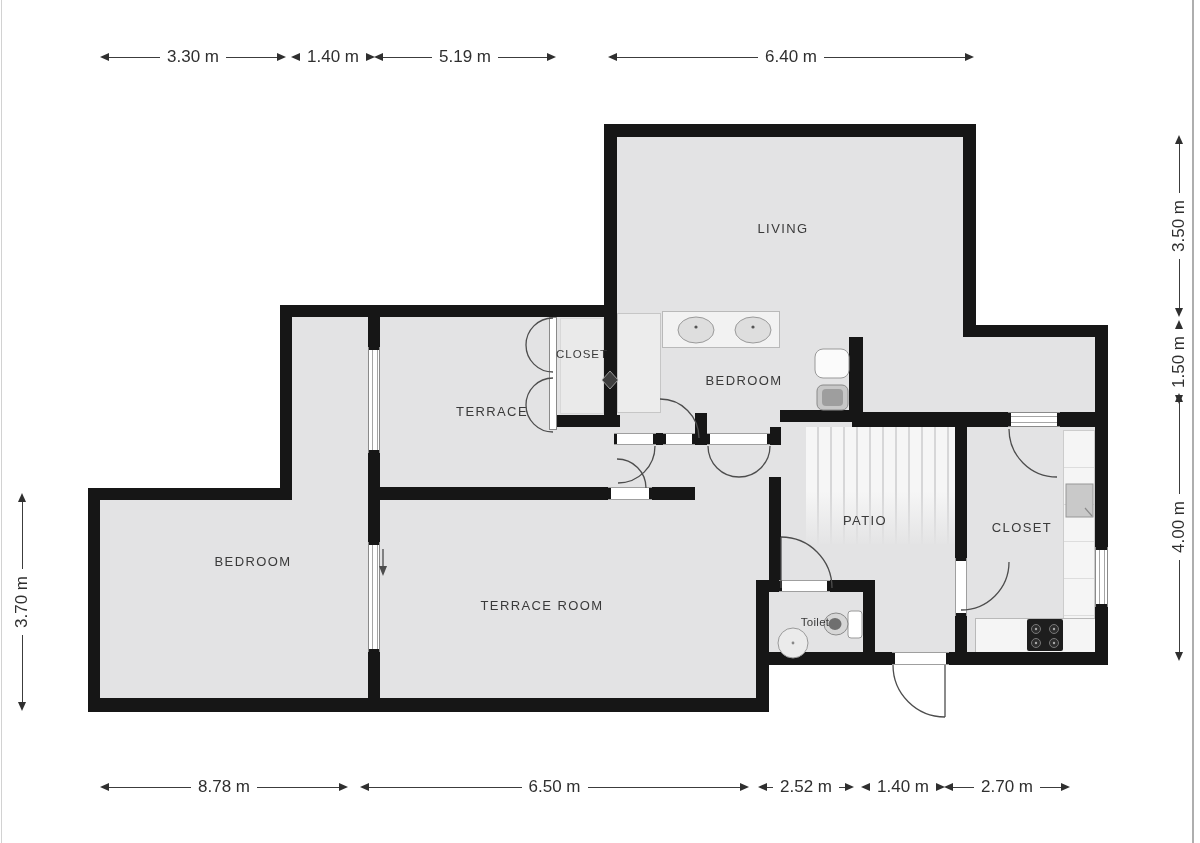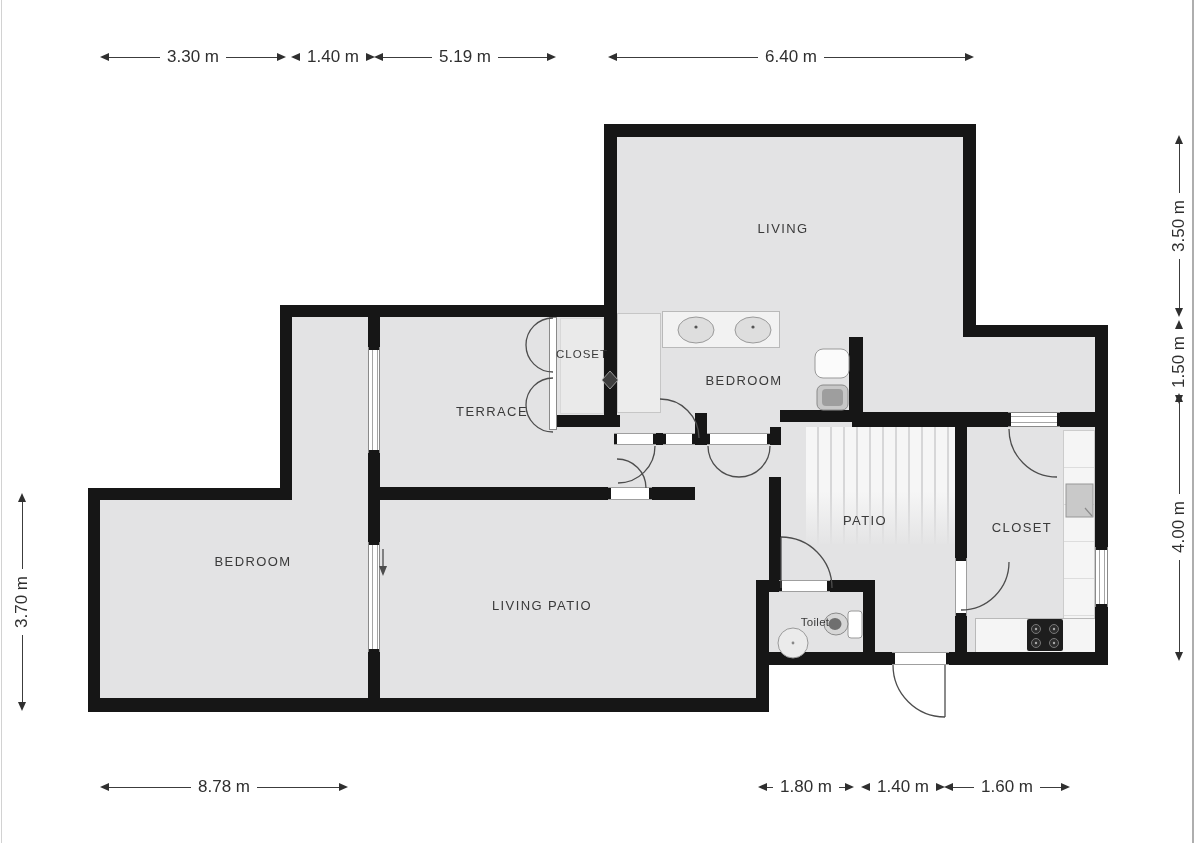--- a/index.html
+++ b/index.html
@@ -166,21 +166,21 @@
     </g>
   </svg>
 
   <div class="room-label" style="left:783px;top:228px">LIVING</div>
   <div class="room-label tight" style="left:582px;top:354px">CLOSET</div>
   <div class="room-label" style="left:744px;top:380px">BEDROOM</div>
   <div class="room-label" style="left:492px;top:411px">TERRACE</div>
   <div class="room-label" style="left:865px;top:520px">PATIO</div>
   <div class="room-label" style="left:1022px;top:527px">CLOSET</div>
   <div class="room-label" style="left:253px;top:561px">BEDROOM</div>
-  <div class="room-label" style="left:542px;top:605px">LIVING PATIO</div>
+  <div class="room-label" style="left:542px;top:605px">TERRACE ROOM</div>
   <div class="room-label small" style="left:815px;top:622px">Toilet</div>
 
   <div class="dim" style="left:100px;top:51px;width:186px;height:12px">
     <span class="ar l"></span>
       <span class="ln"></span>
       <span class="lbl">3.30 m</span>
       <span class="ln"></span>
       <span class="ar r"></span>
   </div>
   <div class="dim" style="left:291px;top:51px;width:78px;height:12px">
@@ -205,38 +205,45 @@
       <span class="ar r"></span>
   </div>
 
   <div class="dim" style="left:100px;top:781px;width:248px;height:12px">
     <span class="ar l"></span>
       <span class="ln"></span>
       <span class="lbl">8.78 m</span>
       <span class="ln"></span>
       <span class="ar r"></span>
   </div>
+  <div class="dim" style="left:360px;top:781px;width:389px;height:12px">
+    <span class="ar l"></span>
+      <span class="ln"></span>
+      <span class="lbl">6.50 m</span>
+      <span class="ln"></span>
+      <span class="ar r"></span>
+  </div>
   <div class="dim" style="left:758px;top:781px;width:96px;height:12px">
     <span class="ar l"></span>
       <span class="ln"></span>
-      <span class="lbl">1.80 m</span>
+      <span class="lbl">2.52 m</span>
       <span class="ln"></span>
       <span class="ar r"></span>
   </div>
   <div class="dim" style="left:861px;top:781px;width:75px;height:12px">
     <span class="ar l"></span>
       <span class="ln"></span>
       <span class="lbl">1.40 m</span>
       <span class="ln"></span>
       <span class="ar r"></span>
   </div>
   <div class="dim" style="left:944px;top:781px;width:126px;height:12px">
     <span class="ar l"></span>
       <span class="ln"></span>
-      <span class="lbl">1.60 m</span>
+      <span class="lbl">2.70 m</span>
       <span class="ln"></span>
       <span class="ar r"></span>
   </div>
 
   <div class="dim v" style="left:16px;top:493px;width:12px;height:218px">
     <span class="ar u"></span>
       <span class="ln"></span>
       <span class="lbl">3.70 m</span>
       <span class="ln"></span>
       <span class="ar d"></span>

